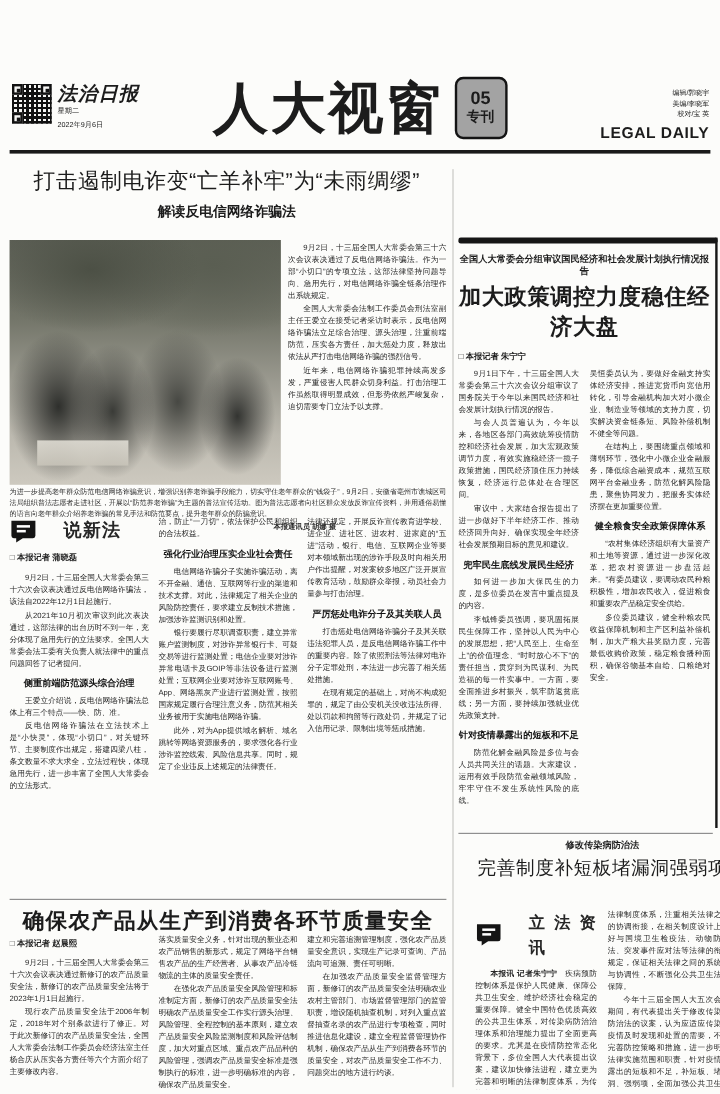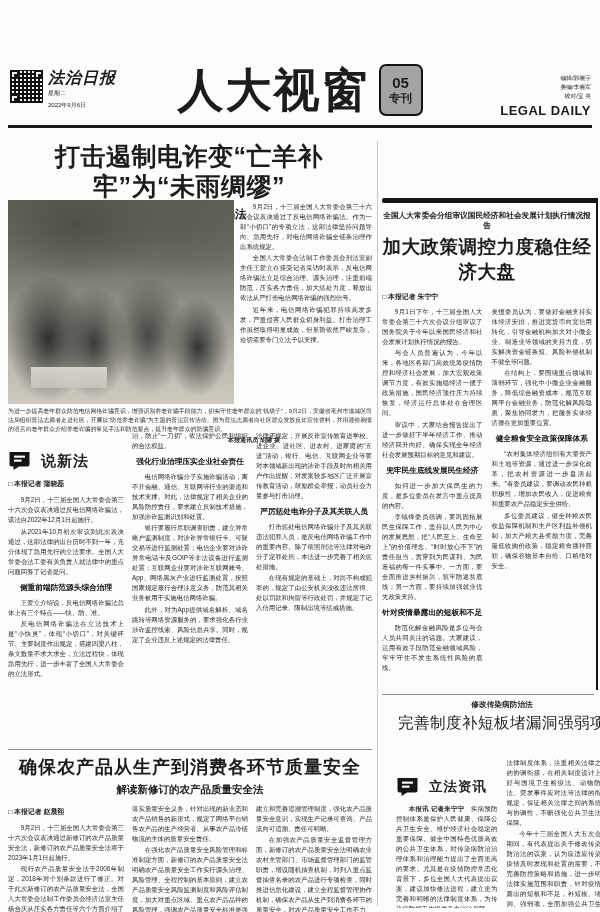--- a/index.html
+++ b/index.html
@@ -21,21 +21,21 @@
   .hdr-box{width:40px;height:48px;border:2.5px solid #141414;border-radius:7px;display:flex;flex-direction:column;
       justify-content:center;align-items:center;background:#a3a3a3;}
   .hdr-box .num{font-size:15px;font-weight:800;line-height:1.1;}
   .hdr-box .typ{font-size:11.5px;font-weight:700;line-height:1.1;}
   .hdr-right{position:absolute;right:9px;top:74px;text-align:right;}
   .credits{font-size:5.8px;line-height:1.55;color:#222;}
   .en-name{font-size:13px;font-weight:900;letter-spacing:.5px;margin-top:2px;}
   .hdr-rule{position:absolute;left:8px;right:8px;top:125px;height:2.5px;background:#1a1a1a;}
   
   .lead{position:absolute;left:6px;top:141px;width:366px;text-align:center;}
-  .lead-h{font-size:25px;font-weight:700;letter-spacing:.5px;line-height:1.2;}
+  .lead-h{font-size:18px;font-weight:400;letter-spacing:.5px;line-height:1.2;}
   .lead-s{font-size:11.5px;font-weight:700;margin-top:6px;}
   
   .photo{position:absolute;left:8px;top:200px;width:226px;height:204px;background:
      radial-gradient(ellipse 60px 90px at 18% 68%, #2e2f2c 0%, rgba(46,47,44,0) 70%),
      radial-gradient(ellipse 50px 80px at 38% 70%, #3a3b37 0%, rgba(58,59,55,0) 70%),
      radial-gradient(ellipse 55px 85px at 62% 66%, #474843 0%, rgba(71,72,67,0) 70%),
      radial-gradient(ellipse 45px 70px at 84% 72%, #333431 0%, rgba(51,52,49,0) 70%),
      radial-gradient(ellipse 120px 70px at 30% 12%, #4c5045 0%, rgba(76,80,69,0) 75%),
      radial-gradient(ellipse 140px 80px at 75% 10%, #5a5e52 0%, rgba(90,94,82,0) 75%),
      linear-gradient(180deg,#5d6056 0%,#737569 32%,#9b9a90 58%,#bcb9af 80%,#cdc9bf 100%);}
@@ -45,21 +45,21 @@
   .bt{font-size:6.4px;line-height:1.56;text-align:justify;color:#262626;}
   .bt p{margin:0 0 1.5px;text-indent:2em;}
   .bt p.noind{text-indent:0;}
   .sh{font-size:7.7px;font-weight:700;text-align:center;margin:5px 0 4px;text-indent:0;color:#111;}
   .byline{font-size:6.9px;font-weight:700;margin:3px 0 5px;text-indent:0;}
   .side-col{position:absolute;left:240px;top:202px;width:132px;height:201px;overflow:hidden;}
   .caption{position:absolute;left:8px;top:407px;width:364px;font-size:5.9px;line-height:1.5;
       text-align:justify;color:#2c2c2c;}
   .cap-credit{text-align:right;font-weight:700;font-size:6.1px;margin-top:1px;padding-right:92px;}
   
-  .sec-label{display:flex;align-items:center;gap:10px;margin:18px 0 7px;}
+  .sec-label{display:flex;align-items:center;gap:22px;margin:0 0 7px;}
   .sec-label .txt{font-size:15px;font-weight:900;letter-spacing:1px;}
   
   .shuo{position:absolute;left:8px;top:431px;width:364px;height:314px;display:flex;gap:8px;}
   .shuo .col{flex:1;overflow:hidden;}
   .rule-left{position:absolute;left:8px;top:749px;width:364px;height:1px;background:#8f8f8f;}
   
   .nong{position:absolute;left:8px;top:755px;width:364px;height:157px;overflow:hidden;}
   .nong-h{font-size:18px;font-weight:900;text-align:center;letter-spacing:1px;}
   .nong-s{font-size:10.5px;font-weight:700;text-align:center;margin:4px 0 7px;}
   .nong-cols{display:flex;gap:8px;}
@@ -164,21 +164,20 @@
       <div class="sh">严厉惩处电诈分子及其关联人员</div>
       <p>打击惩处电信网络诈骗分子及其关联违法犯罪人员，是反电信网络诈骗工作中的重要内容。除了依照刑法等法律对电诈分子定罪处刑，本法进一步完善了相关惩处措施。</p>
       <p>在现有规定的基础上，对尚不构成犯罪的，规定了由公安机关没收违法所得、处以罚款和拘留等行政处罚，并规定了记入信用记录、限制出境等惩戒措施。</p>
     </div>
   </div>
 
   <div class="rule-left"></div>
 
   <div class="nong">
     <div class="nong-h">确保农产品从生产到消费各环节质量安全</div>
-    <div class="nong-s">解读新修订的农产品质量安全法</div>
     <div class="nong-cols">
       <div class="col bt">
         <div class="byline">□ 本报记者 赵晨熙</div>
         <p>9月2日，十三届全国人大常委会第三十六次会议表决通过新修订的农产品质量安全法，新修订的农产品质量安全法将于2023年1月1日起施行。</p>
         <p>现行农产品质量安全法于2006年制定，2018年对个别条款进行了修正。对于此次新修订的农产品质量安全法，全国人大常委会法制工作委员会经济法室主任杨合庆从压实各方责任等六个方面介绍了主要修改内容。</p>
       </div>
       <div class="col bt">
         <p class="noind">落实质量安全义务，针对出现的新业态和农产品销售的新形式，规定了网络平台销售农产品的生产经营者、从事农产品冷链物流的主体的质量安全责任。</p>
         <p>在强化农产品质量安全风险管理和标准制定方面，新修订的农产品质量安全法明确农产品质量安全工作实行源头治理、风险管理、全程控制的基本原则，建立农产品质量安全风险监测制度和风险评估制度，加大对重点区域、重点农产品品种的风险管理，强调农产品质量安全标准是强制执行的标准，进一步明确标准的内容，确保农产品质量安全。</p>
       </div>

